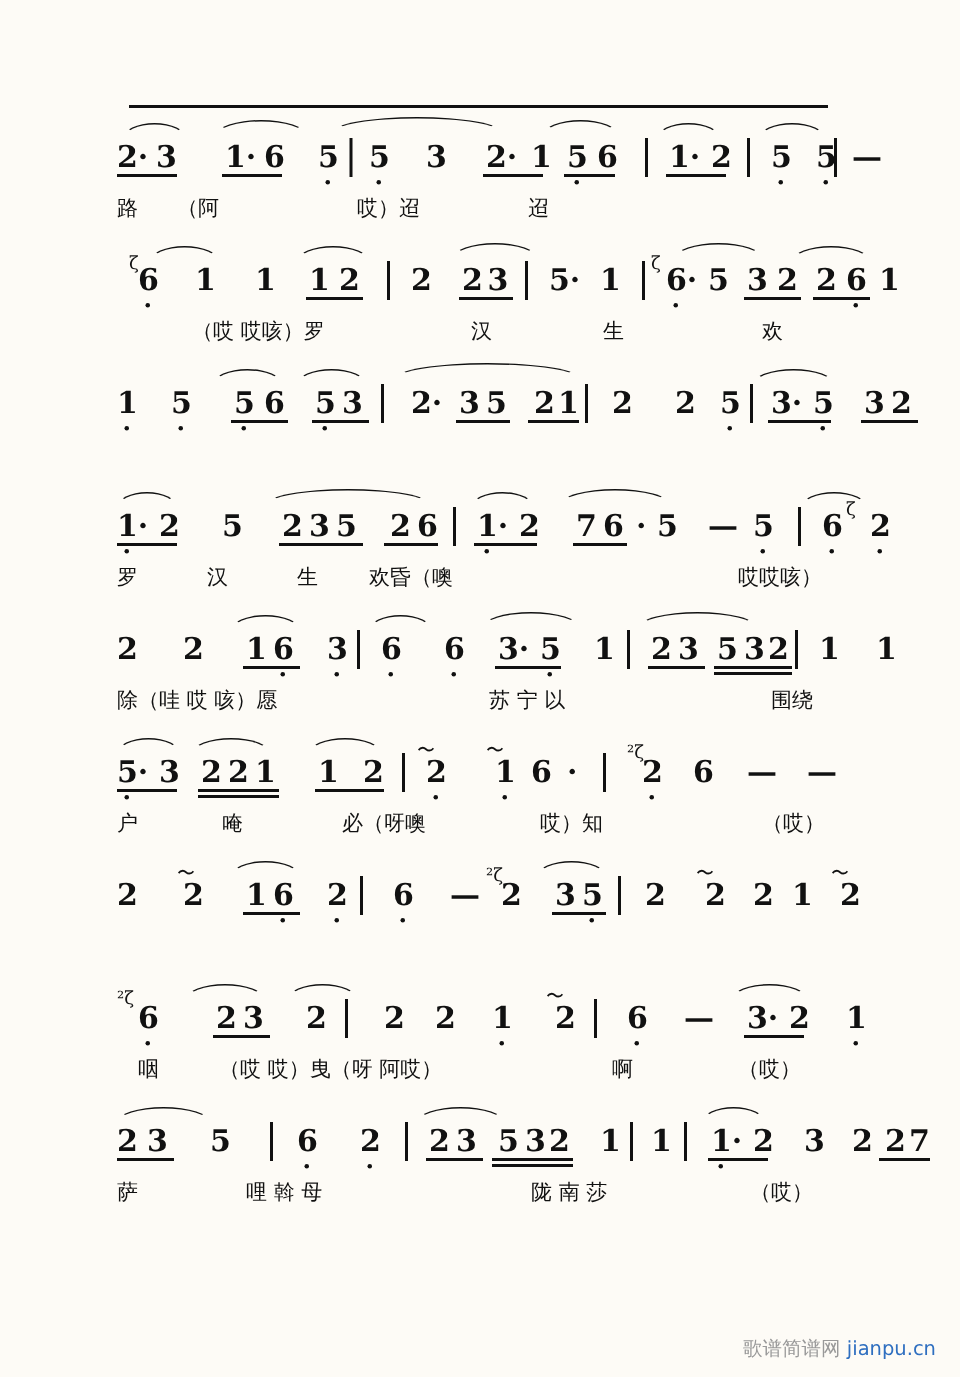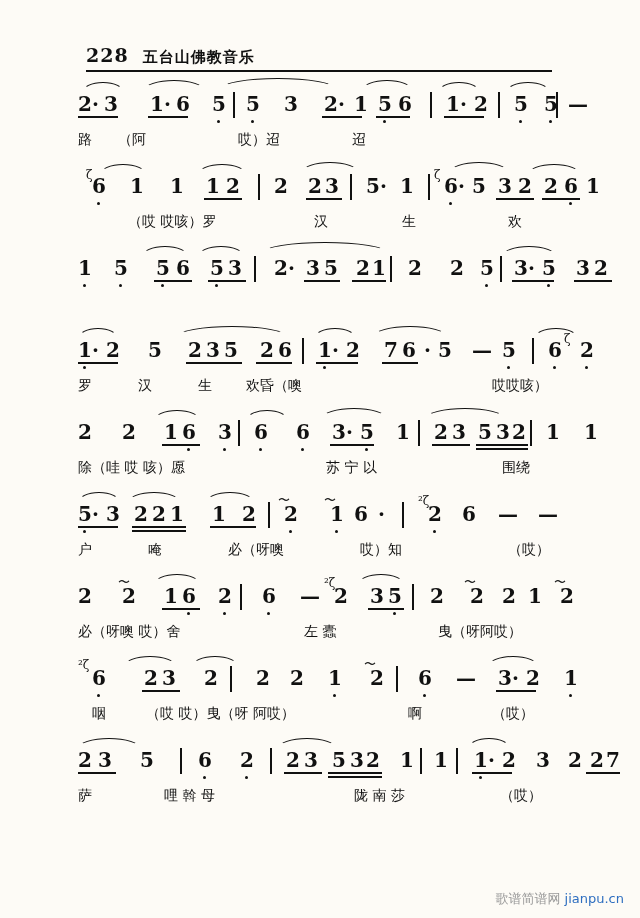--- a/index.html
+++ b/index.html
@@ -115,24 +115,20 @@
     color:#999;
     font-family:"DejaVu Sans","Liberation Sans",sans-serif;
   }
   .watermark .blue{color:#2f6fc0;}
 </style>
 </head>
 <body>
 
 <div class="page">
 
-  <div class="header">
-    <span class="page-num">228</span>
-    <span class="book-title">五台山佛教音乐</span>
-  </div>
   <div class="header-rule"></div>
 
   <div class="score">
 
     <div class="system">
       <div class="notes">
         <div class="slur" style="left:4px;top:-2px;width:40px;"></div>
         <div class="slur" style="left:66px;top:-4px;width:58px;"></div>
         <div class="slur" style="left:144px;top:-6px;width:110px;"></div>
         <div class="slur" style="left:284px;top:-4px;width:48px;"></div>
@@ -345,21 +341,21 @@
         <div class="dot" style="left:181px;top:36px;"></div>
         <div class="dot" style="left:223px;top:36px;"></div>
         <div class="dot" style="left:287px;top:36px;"></div>
         <div class="bar" style="left:160px;top:8px;height:26px;"></div>
         <div class="bar" style="left:340px;top:8px;height:26px;"></div>
         <div class="bar" style="left:452px;top:8px;height:26px;"></div>
       </div>
       <div class="lyr">
         <span class="ly" style="left:0px;top:4px;">除（哇  哎    咳）愿</span>
         <span class="ly" style="left:248px;top:4px;">苏  宁  以</span>
-        <span class="ly" style="left:424px;top:4px;">围绕</span>
+        <span class="ly" style="left:436px;top:4px;">围绕</span>
       </div>
     </div>
 
     <div class="system">
       <div class="notes">
         <div class="slur" style="left:0px;top:-2px;width:40px;"></div>
         <div class="slur" style="left:50px;top:-2px;width:50px;"></div>
         <div class="slur" style="left:128px;top:-2px;width:46px;"></div>
         <span class="wavy" style="left:200px;top:-2px;">〜</span>
         <span class="wavy" style="left:246px;top:-2px;">〜</span>
@@ -423,25 +419,20 @@
         <span class="n" style="left:450px;top:10px;">1</span>
         <span class="n" style="left:482px;top:10px;">2</span>
         <div class="underline" style="left:84px;top:32px;width:38px;"></div>
         <div class="underline" style="left:290px;top:32px;width:36px;"></div>
         <div class="dot" style="left:109px;top:36px;"></div>
         <div class="dot" style="left:145px;top:36px;"></div>
         <div class="dot" style="left:189px;top:36px;"></div>
         <div class="dot" style="left:315px;top:36px;"></div>
         <div class="bar" style="left:162px;top:8px;height:26px;"></div>
         <div class="bar" style="left:334px;top:8px;height:26px;"></div>
-      </div>
-      <div class="lyr">
-        <span class="ly" style="left:0px;top:4px;">必（呀噢    哎）舍</span>
-        <span class="ly" style="left:226px;top:4px;">左   蠹</span>
-        <span class="ly" style="left:360px;top:4px;">曳（呀阿哎）</span>
       </div>
     </div>
 
     <div class="system">
       <div class="notes">
         <span class="grace" style="left:0px;top:0px;">²ζ</span>
         <div class="slur" style="left:46px;top:-2px;width:50px;"></div>
         <div class="slur" style="left:114px;top:-2px;width:44px;"></div>
         <span class="wavy" style="left:286px;top:-2px;">〜</span>
         <div class="slur" style="left:410px;top:-2px;width:48px;"></div>

